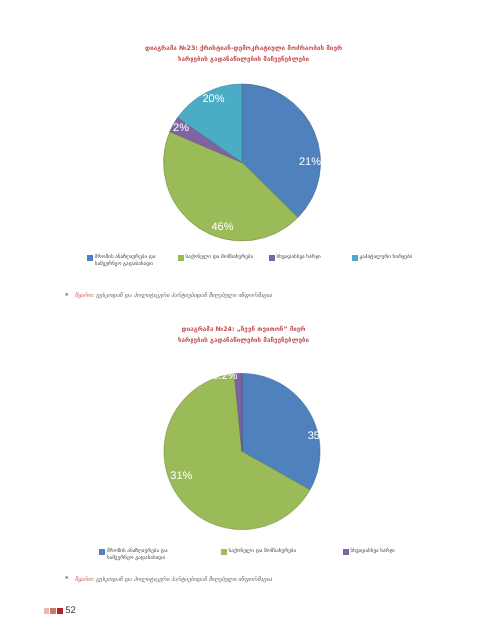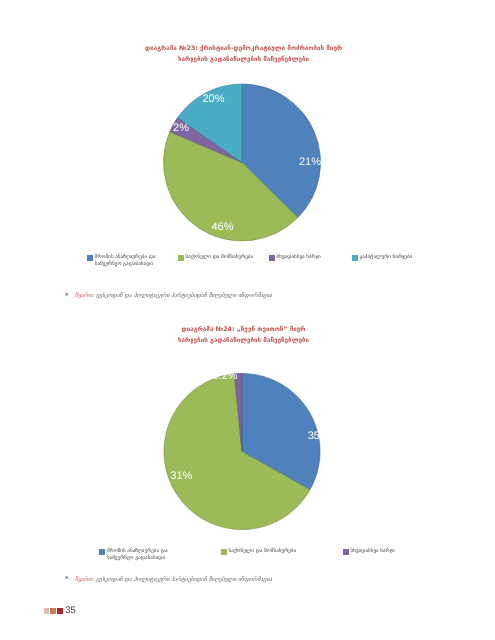--- a/index.html
+++ b/index.html
@@ -52,21 +52,21 @@
       <div class="fig-title">
         <div>დიაგრამა №24: „ჩვენ თვითონ” მიერ</div>
         <div>ხარჯების გადანაწილების მაჩვენებლები</div>
       </div>
     </div>
 
   <div class="footer" style="left:43.6px;top:606.4px">
     <span class="fsq" style="background: rgb(223, 189, 178);"></span>
     <span class="fsq" style="background: rgb(202, 123, 93);"></span>
     <span class="fsq" style="background: rgb(180, 35, 42);"></span>
-    <span class="fnum">35</span>
+    <span class="fnum">52</span>
   </div>
 <svg width="495" height="640" class="pie-svg">
       <path d="M 242.00 162.50 L 242.00 84.00 A 78.5 78.5 0 0 1 297.89 217.62 Z" fill="#4f81bd" stroke="#3a6290" stroke-width="0.6"></path>
       <path d="M 242.00 162.50 L 297.89 217.62 A 78.5 78.5 0 0 1 169.85 131.58 Z" fill="#9bbb59" stroke="#738c40" stroke-width="0.6"></path>
       <path d="M 242.00 162.50 L 169.85 131.58 A 78.5 78.5 0 0 1 177.62 117.59 Z" fill="#8064a2" stroke="#614a7c" stroke-width="0.6"></path>
       <path d="M 242.00 162.50 L 177.62 117.59 A 78.5 78.5 0 0 1 242.00 84.00 Z" fill="#4bacc6" stroke="#398296" stroke-width="0.6"></path>
     </svg>
     <span class="pct" style="left: 310px; top: 162px;">21%</span>
     <span class="pct" style="left: 222.5px; top: 226.5px;">46%</span>
     <span class="pct" style="left: 181px; top: 128px;">2%</span>

